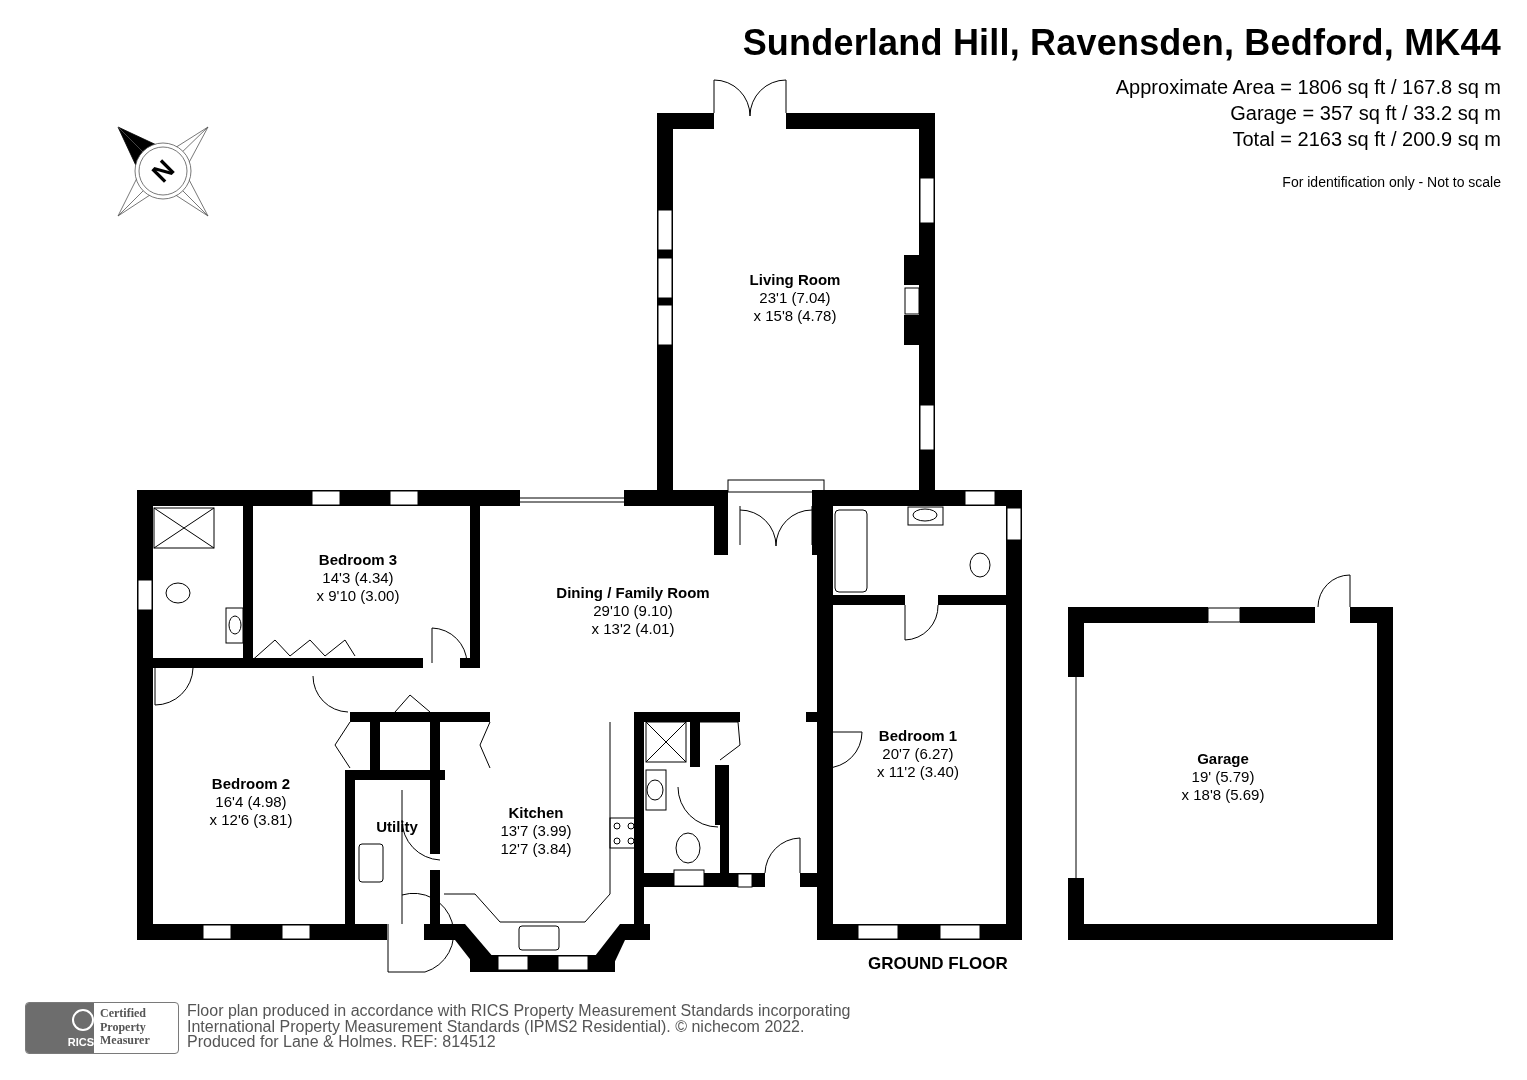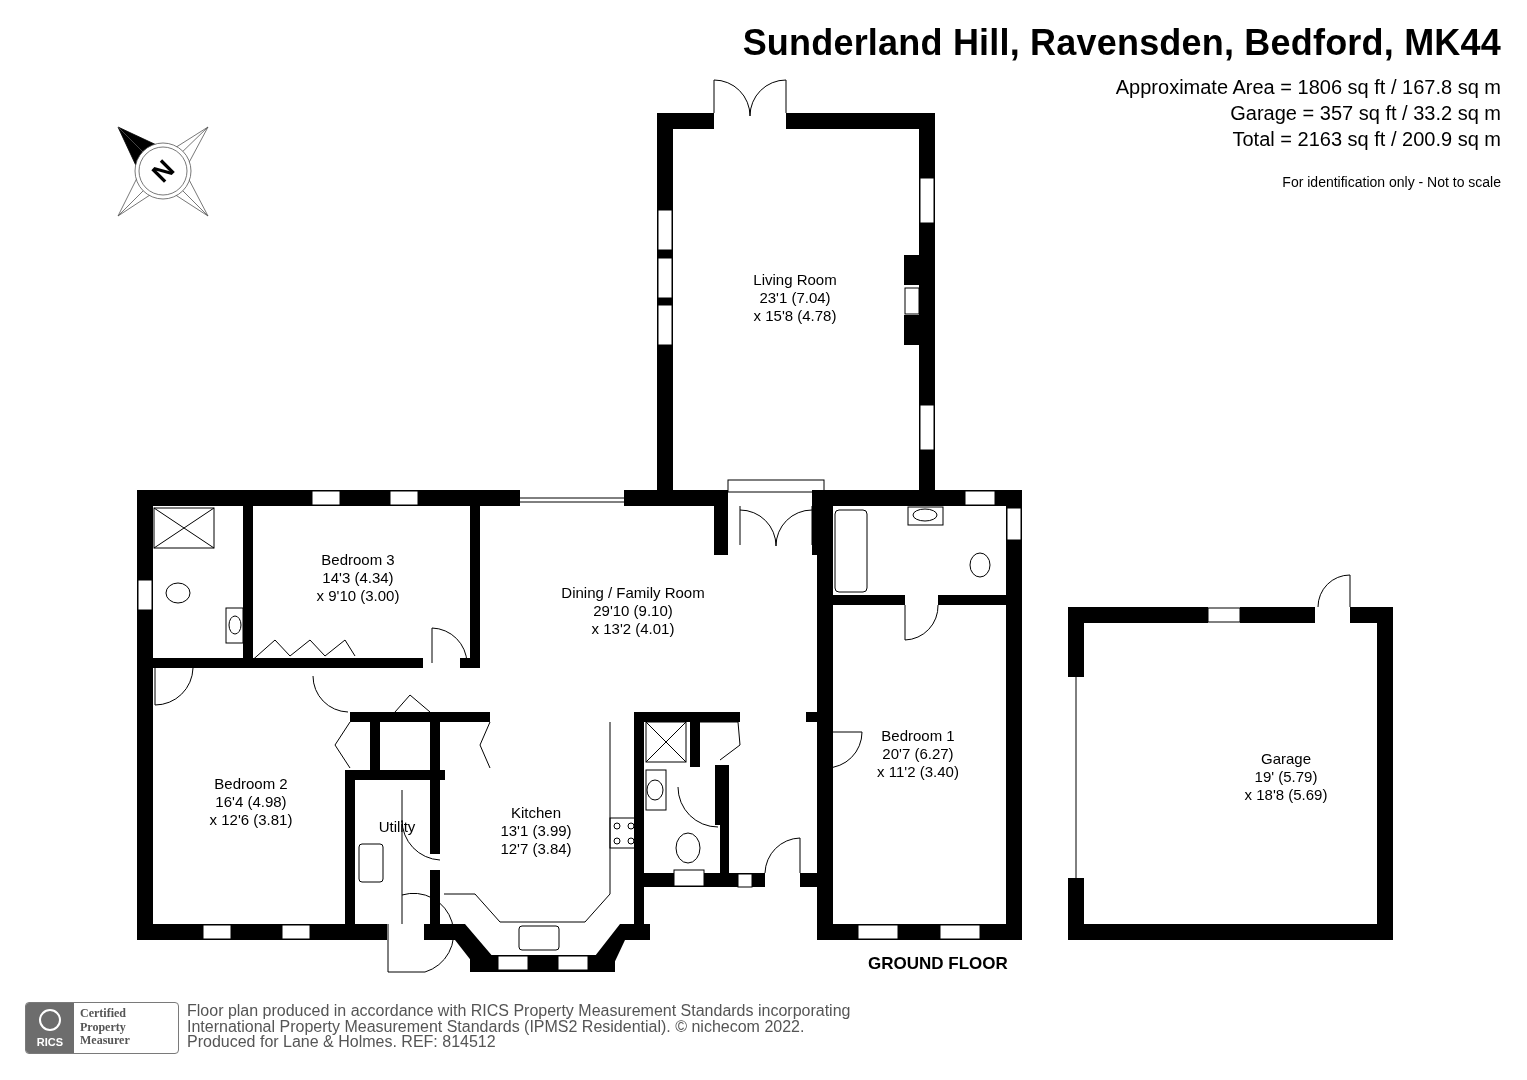--- a/index.html
+++ b/index.html
@@ -2,24 +2,24 @@
 <html><head>
 <meta charset="utf-8">
 <style>
   html, body { margin:0; padding:0; background:#ffffff; }
   body { width:1527px; height:1080px; position:relative; overflow:hidden; font-family:"Liberation Sans", sans-serif; color:#000; }
   .title { position:absolute; right:26px; top:22px; font-size:36px; font-weight:bold; white-space:nowrap; letter-spacing:0.2px; }
   .area-block { position:absolute; right:26px; top:74px; text-align:right; font-size:20px; line-height:26px; }
   .area-block .note { font-size:14px; line-height:20px; margin-top:20px; }
   svg.plan { position:absolute; left:0; top:0; }
   .room-label { position:absolute; text-align:center; font-size:15px; line-height:18px; transform:translateX(-50%); white-space:nowrap; }
-  .room-label .name { font-weight:normal; }
+  .room-label .name { font-weight:bold; }
   .floor-label { position:absolute; left:868px; top:954px; font-weight:bold; font-size:17px; }
   .footer-badge { position:absolute; left:25px; top:1002px; width:152px; height:50px; border:1.5px solid #7a7a7a; border-radius:4px; display:flex; overflow:hidden; }
-  .footer-badge .logo { width:48px; background:#6d6d6d; color:#fff; display:flex; flex-direction:column; align-items:center; justify-content:flex-end; padding-bottom:5px; font-weight:bold; font-size:11px; }
+  .footer-badge .logo { width:68px; background:#6d6d6d; color:#fff; display:flex; flex-direction:column; align-items:flex-end; justify-content:flex-end; padding-bottom:5px; font-weight:bold; font-size:11px; }
   .footer-badge .logo .lion { width:18px; height:18px; border-radius:50%; border:2px solid #fff; margin-bottom:5px; }
   .footer-badge .cert { padding:4px 6px; font-family:Liberation Serif, serif; font-weight:bold; font-size:12px; line-height:13.5px; color:#555; }
   .footer-text { position:absolute; left:187px; top:1003px; font-size:16px; line-height:15.5px; color:#555; }
 </style>
 </head>
 <body>
 
 <div class="title">Sunderland Hill, Ravensden, Bedford, MK44</div>
 <div class="area-block">
   <div>Approximate Area = 1806 sq ft / 167.8 sq m</div>
@@ -201,27 +201,27 @@
   <div>20'7 (6.27)</div>
   <div>x 11'2 (3.40)</div>
 </div>
 <div class="room-label" style="left:251px; top:775px;">
   <div class="name">Bedroom 2</div>
   <div>16'4 (4.98)</div>
   <div>x 12'6 (3.81)</div>
 </div>
 <div class="room-label" style="left:536px; top:804px;">
   <div class="name">Kitchen</div>
-  <div>13'1 (3.99)</div>
+  <div>13'7 (3.99)</div>
   <div>12'7 (3.84)</div>
 </div>
 <div class="room-label" style="left:397px; top:818px;">
   <div class="name">Utility</div>
 </div>
-<div class="room-label" style="left:1286px; top:750px;">
+<div class="room-label" style="left:1223px; top:750px;">
   <div class="name">Garage</div>
   <div>19' (5.79)</div>
   <div>x 18'8 (5.69)</div>
 </div>
 
 <div class="floor-label">GROUND FLOOR</div>
 
 <div class="footer-badge">
   <div class="logo">
     <div class="lion"></div>

